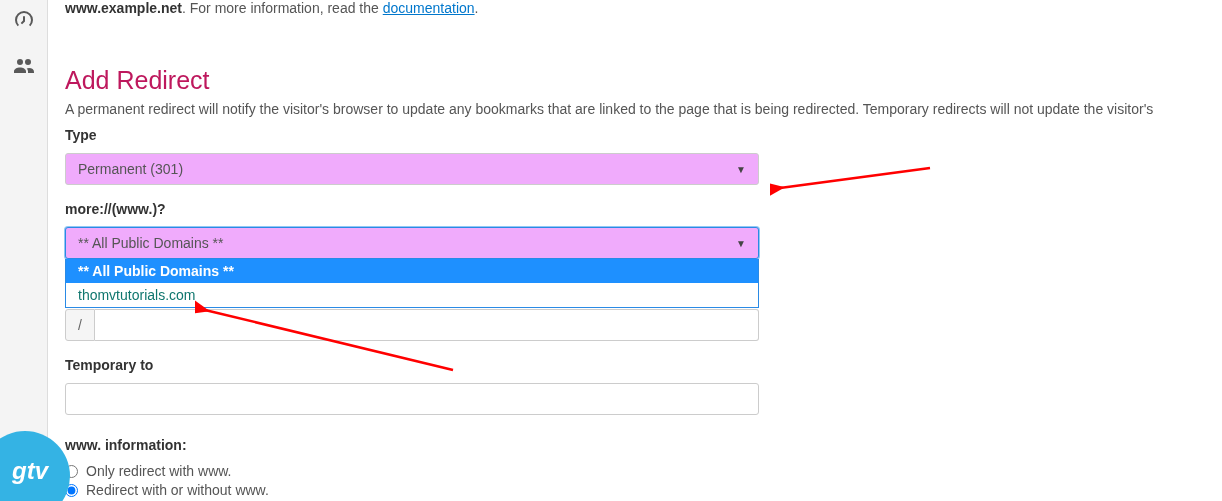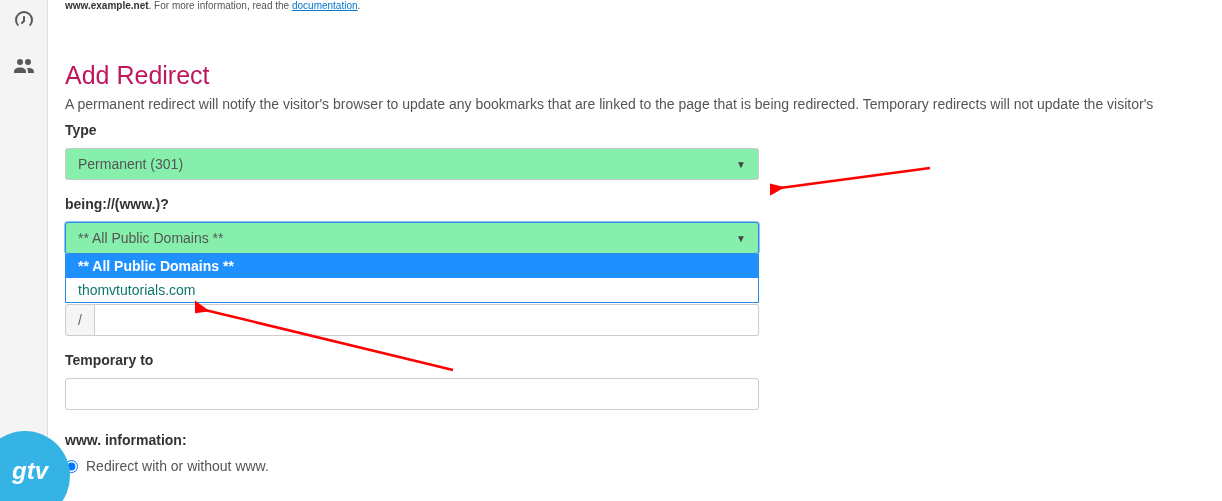--- a/index.html
+++ b/index.html
@@ -24,21 +24,21 @@
     width: 48px; height: 40px;
     display: flex; align-items: center; justify-content: center;
     color: #595959;
   }
   .sidebar-icon svg { width: 24px; height: 24px; fill: #595959; }
   .main {
     position: absolute;
     left: 65px; top: 0; right: 0;
     padding: 0;
   }
-  .intro-line { font-size: 10px; color: #555; margin-top: 0; }
+  .intro-line { font-size: 14px; color: #555; margin-top: 0; }
   .intro-line b { color: #333; font-weight: 700; }
   .intro-line a { color: #0077cc; text-decoration: underline; }
   .page-title {
     font-size: 25px;
     font-weight: 400;
     color: #be185d;
     margin-top: 50px;
     margin-bottom: 6px;
   }
   .page-desc { font-size: 14px; color: #555; margin-bottom: 10px; white-space: nowrap; }
@@ -46,21 +46,21 @@
   .select-wrap {
     position: relative;
     width: 694px;
     margin-bottom: 16px;
   }
   .select-box {
     width: 100%;
     height: 32px;
     border: 1px solid #ccc;
     border-radius: 3px;
-    background: #86efac;
+    background: #f0abfc;
     padding: 0 12px;
     font-size: 14px;
     color: #555;
     display: flex;
     align-items: center;
     justify-content: space-between;
     cursor: pointer;
   }
   .select-box.focused { border-color: #2a8ae5; box-shadow: 0 0 0 1px #92c7f3; }
   .caret { font-size: 10px; color: #444; }
@@ -160,41 +160,45 @@
   <p class="page-desc">A permanent redirect will notify the visitor's browser to update any bookmarks that are linked to the page that is being redirected. Temporary redirects will not update the visitor's</p>
 
   <label class="field-label">Type</label>
   <div class="select-wrap">
     <div class="select-box">
       <span>Permanent (301)</span>
       <span class="caret">▼</span>
     </div>
   </div>
 
-  <label class="field-label">being://(www.)?</label>
+  <label class="field-label">more://(www.)?</label>
   <div class="select-wrap" style="margin-bottom:0;">
     <div class="select-box focused">
       <span>** All Public Domains **</span>
       <span class="caret">▼</span>
     </div>
     <div class="dropdown-list">
       <div class="dropdown-option selected">** All Public Domains **</div>
       <div class="dropdown-option">thomvtutorials.com</div>
     </div>
   </div>
 
   <div class="slash-row">
     <div class="slash-box">/</div>
     <input class="path-input" type="text" value="" style="">
   </div>
 
   <label class="field-label">Temporary to</label>
   <input class="text-input" type="text" value="" style="">
 
   <label class="field-label" style="margin-top:6px;">www. information:</label>
+  <div class="radio-row">
+    <input type="radio" name="www" style="">
+    <span>Only redirect with www.</span>
+  </div>
   <div class="radio-row">
     <input type="radio" name="www" checked="" style="">
     <span>Redirect with or without www.</span>
   </div>
 
 </div>
 
 <svg class="arrow" style="left:770px; top:160px;" width="170" height="40">
   <defs>
       <marker id="ah1" markerWidth="10" markerHeight="8" refX="2" refY="4" orient="auto">

